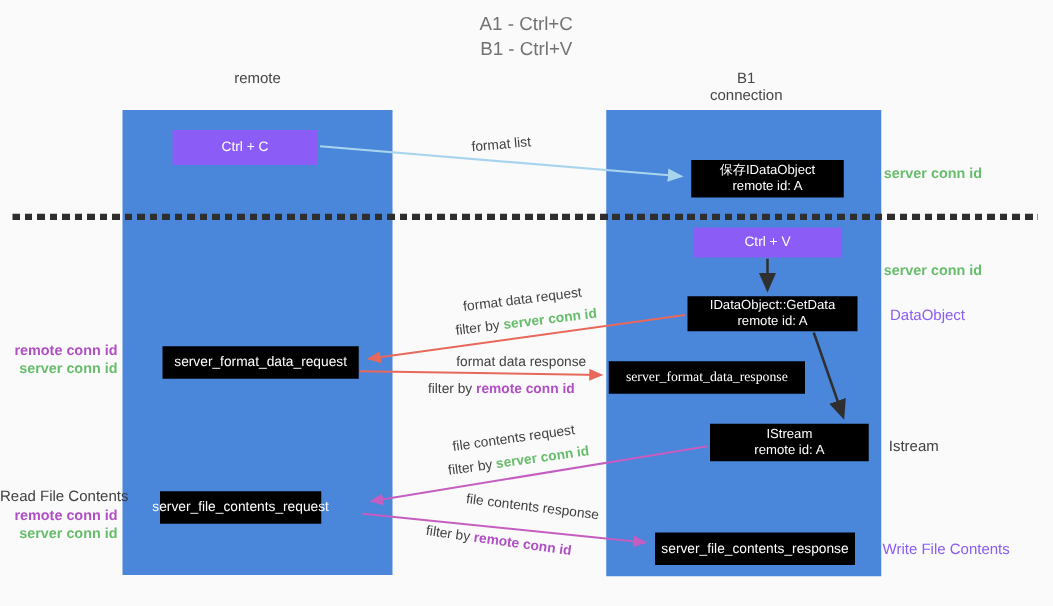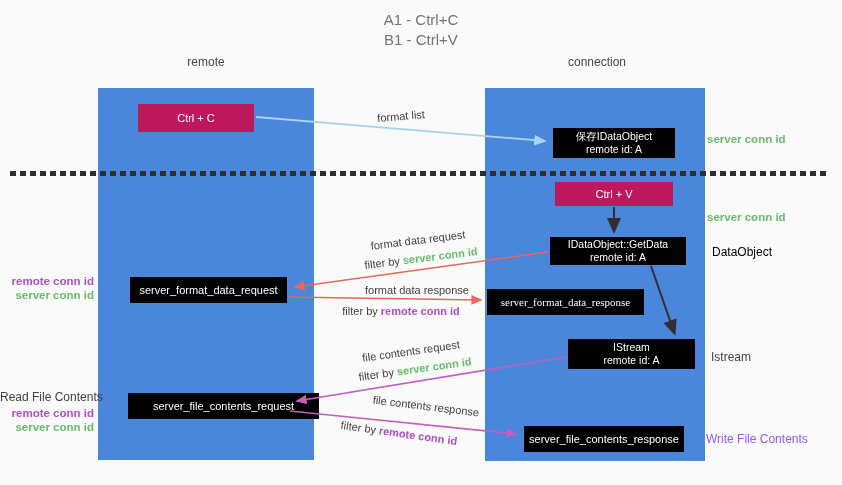--- a/index.html
+++ b/index.html
@@ -22,70 +22,71 @@
   .divider{
     position:absolute;left:10px;top:171px;width:820px;height:5px;z-index:4;
     background:repeating-linear-gradient(to right,#2e2e2e 0 6px,transparent 6px 10px);
   }
   .node{
     position:absolute;z-index:3;display:flex;flex-direction:column;
     align-items:center;justify-content:center;text-align:center;
     color:#fff;font-size:11px;line-height:13px;
   }
   .node.small{font-size:10.5px;line-height:13px;}
-  .green{background:#be185d;}
+  .green{background:#8b5cf6;}
   .orange{background:#000000;}
   #node-ctrl-c{left:138px;top:104px;width:116px;height:28px;}
   #node-save{left:553px;top:128px;width:122px;height:30px;}
   #node-ctrl-v{left:555px;top:182px;width:118px;height:24px;}
   #node-getdata{left:550px;top:237px;width:136px;height:28px;}
   #node-format-request{left:130px;top:277px;width:157px;height:26px;}
   #node-format-response{left:487px;top:289px;width:157px;height:26px;font-family:Liberation Serif, serif;}
   #node-istream{left:568px;top:339px;width:127px;height:30px;}
-  #node-file-request{left:128px;top:393px;width:191px;height:26px;}
+  #node-file-request{left:128px;top:393px;width:129px;height:26px;}
   #node-file-response{left:524px;top:426px;width:160px;height:26px;}
   .mid-label{
     position:absolute;z-index:6;font-size:11px;color:#414141;
     text-align:center;white-space:nowrap;
   }
   .side-label{position:absolute;z-index:6;font-size:11.5px;white-space:nowrap;}
   .side-left{text-align:right;}
   .txt-green{color:#67bd6b;font-weight:bold;}
   .txt-purple{color:#b04fc4;font-weight:bold;}
   #lbl-format-list{left:358px;top:110px;width:86px;transform:rotate(-5deg);}
   #lbl-fdr{left:362px;top:234px;width:112px;transform:rotate(-7deg);}
   #lbl-fby1{left:358px;top:252px;width:126px;transform:rotate(-7deg);}
   #lbl-fdresp{left:364px;top:284px;width:106px;}
   #lbl-fby2{left:338px;top:305px;width:126px;}
   #lbl-fcr{left:358px;top:345px;width:106px;transform:rotate(-8deg);}
   #lbl-fby3{left:352px;top:363px;width:126px;transform:rotate(-8deg);}
   #lbl-fcresp{left:370px;top:400px;width:112px;transform:rotate(7deg);}
   #lbl-fby4{left:326px;top:427px;width:146px;transform:rotate(8deg);}
   #rlbl-scid1{left:707px;top:133px;}
   #rlbl-scid2{left:707px;top:211px;}
-  #rlbl-dataobject{left:712px;top:245px;font-size:12px;color:#000000;}
+  #rlbl-dataobject{left:712px;top:245px;font-size:12px;color:#8b5cf6;}
   #rlbl-istream{left:711px;top:350px;font-size:12px;color:#3f3f3f;}
   #rlbl-write{left:706px;top:432px;font-size:12px;color:#8b5cf6;}
   #llbl-pair1{left:6px;top:274px;width:88px;line-height:14px;}
   #llbl-read{left:0px;top:390px;width:93px;font-size:12px;color:#3f3f3f;text-align:right;}
   #llbl-pair2{left:6px;top:406px;width:88px;line-height:14px;}
   #arrows{position:absolute;left:0;top:0;z-index:5;}
 </style>
 </head>
 <body>
 
 <div class="title">
   <div>A1 - Ctrl+C</div>
   <div>B1 - Ctrl+V</div>
 </div>
 
 <div class="col-header" id="colA-header">
   <div>remote</div>
 </div>
 <div class="col-header" id="colB-header">
+  <div>B1</div>
   <div>connection</div>
 </div>
 
 <div class="lifeline" id="colA"></div>
 <div class="lifeline" id="colB"></div>
 
 <div class="divider"></div>
 
 <div class="node green" id="node-ctrl-c">
   <span>Ctrl + C</span>

